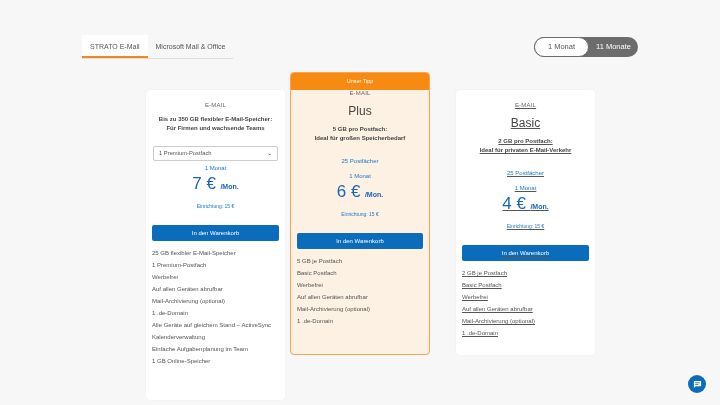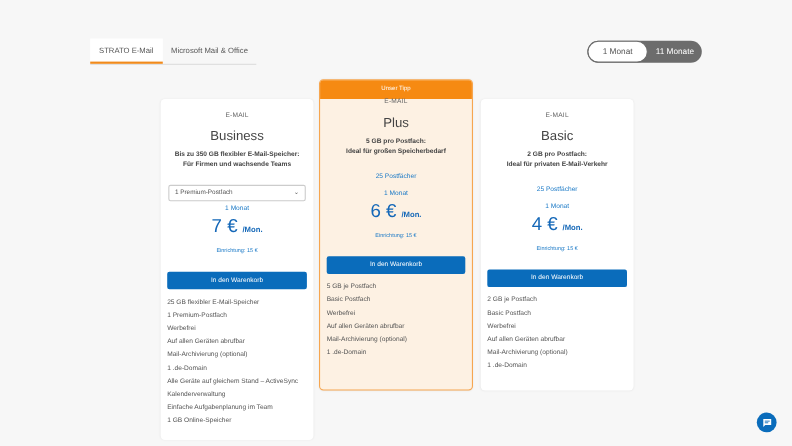--- a/index.html
+++ b/index.html
@@ -81,21 +81,20 @@
   <div class="tab">Microsoft Mail &amp; Office</div>
 </div>
 
 <div class="toggle">
   <div class="opt sel">1 Monat</div>
   <div class="opt">11 Monate</div>
 </div>
 
 <div class="card" style="left:146px; top:90px; width:139px; height:310px; padding-top:12px;">
   <div class="kicker">E-MAIL</div>
-  <div class="title">Business</div>
   <div class="sub">
     <div>Bis zu 350 GB flexibler E-Mail-Speicher:</div>
     <div>Für Firmen und wachsende Teams</div>
   </div>
   <div class="select">
     <span>1 Premium-Postfach</span>
     <span>⌄</span>
   </div>
   <div class="period" style="margin-top:4px;">1 Monat</div>
   <div class="price">
@@ -141,21 +140,21 @@
       <li>5 GB je Postfach</li>
       <li>Basic Postfach</li>
       <li>Werbefrei</li>
       <li>Auf allen Geräten abrufbar</li>
       <li>Mail-Archivierung (optional)</li>
       <li>1 .de-Domain</li>
     </ul>
   </div>
 </div>
 
-<div class="card" style="left:437px; top:90px; width:139px; height:265px; padding-top:12px;">
+<div class="card" style="left:456px; top:90px; width:139px; height:265px; padding-top:12px;text-decoration:underline;">
   <div class="kicker">E-MAIL</div>
   <div class="title">Basic</div>
   <div class="sub">
     <div>2 GB pro Postfach:</div>
     <div>Ideal für privaten E-Mail-Verkehr</div>
   </div>
   <div class="postf">25 Postfächer</div>
   <div class="period">1 Monat</div>
   <div class="price">
     <span class="amt">4 €</span>

